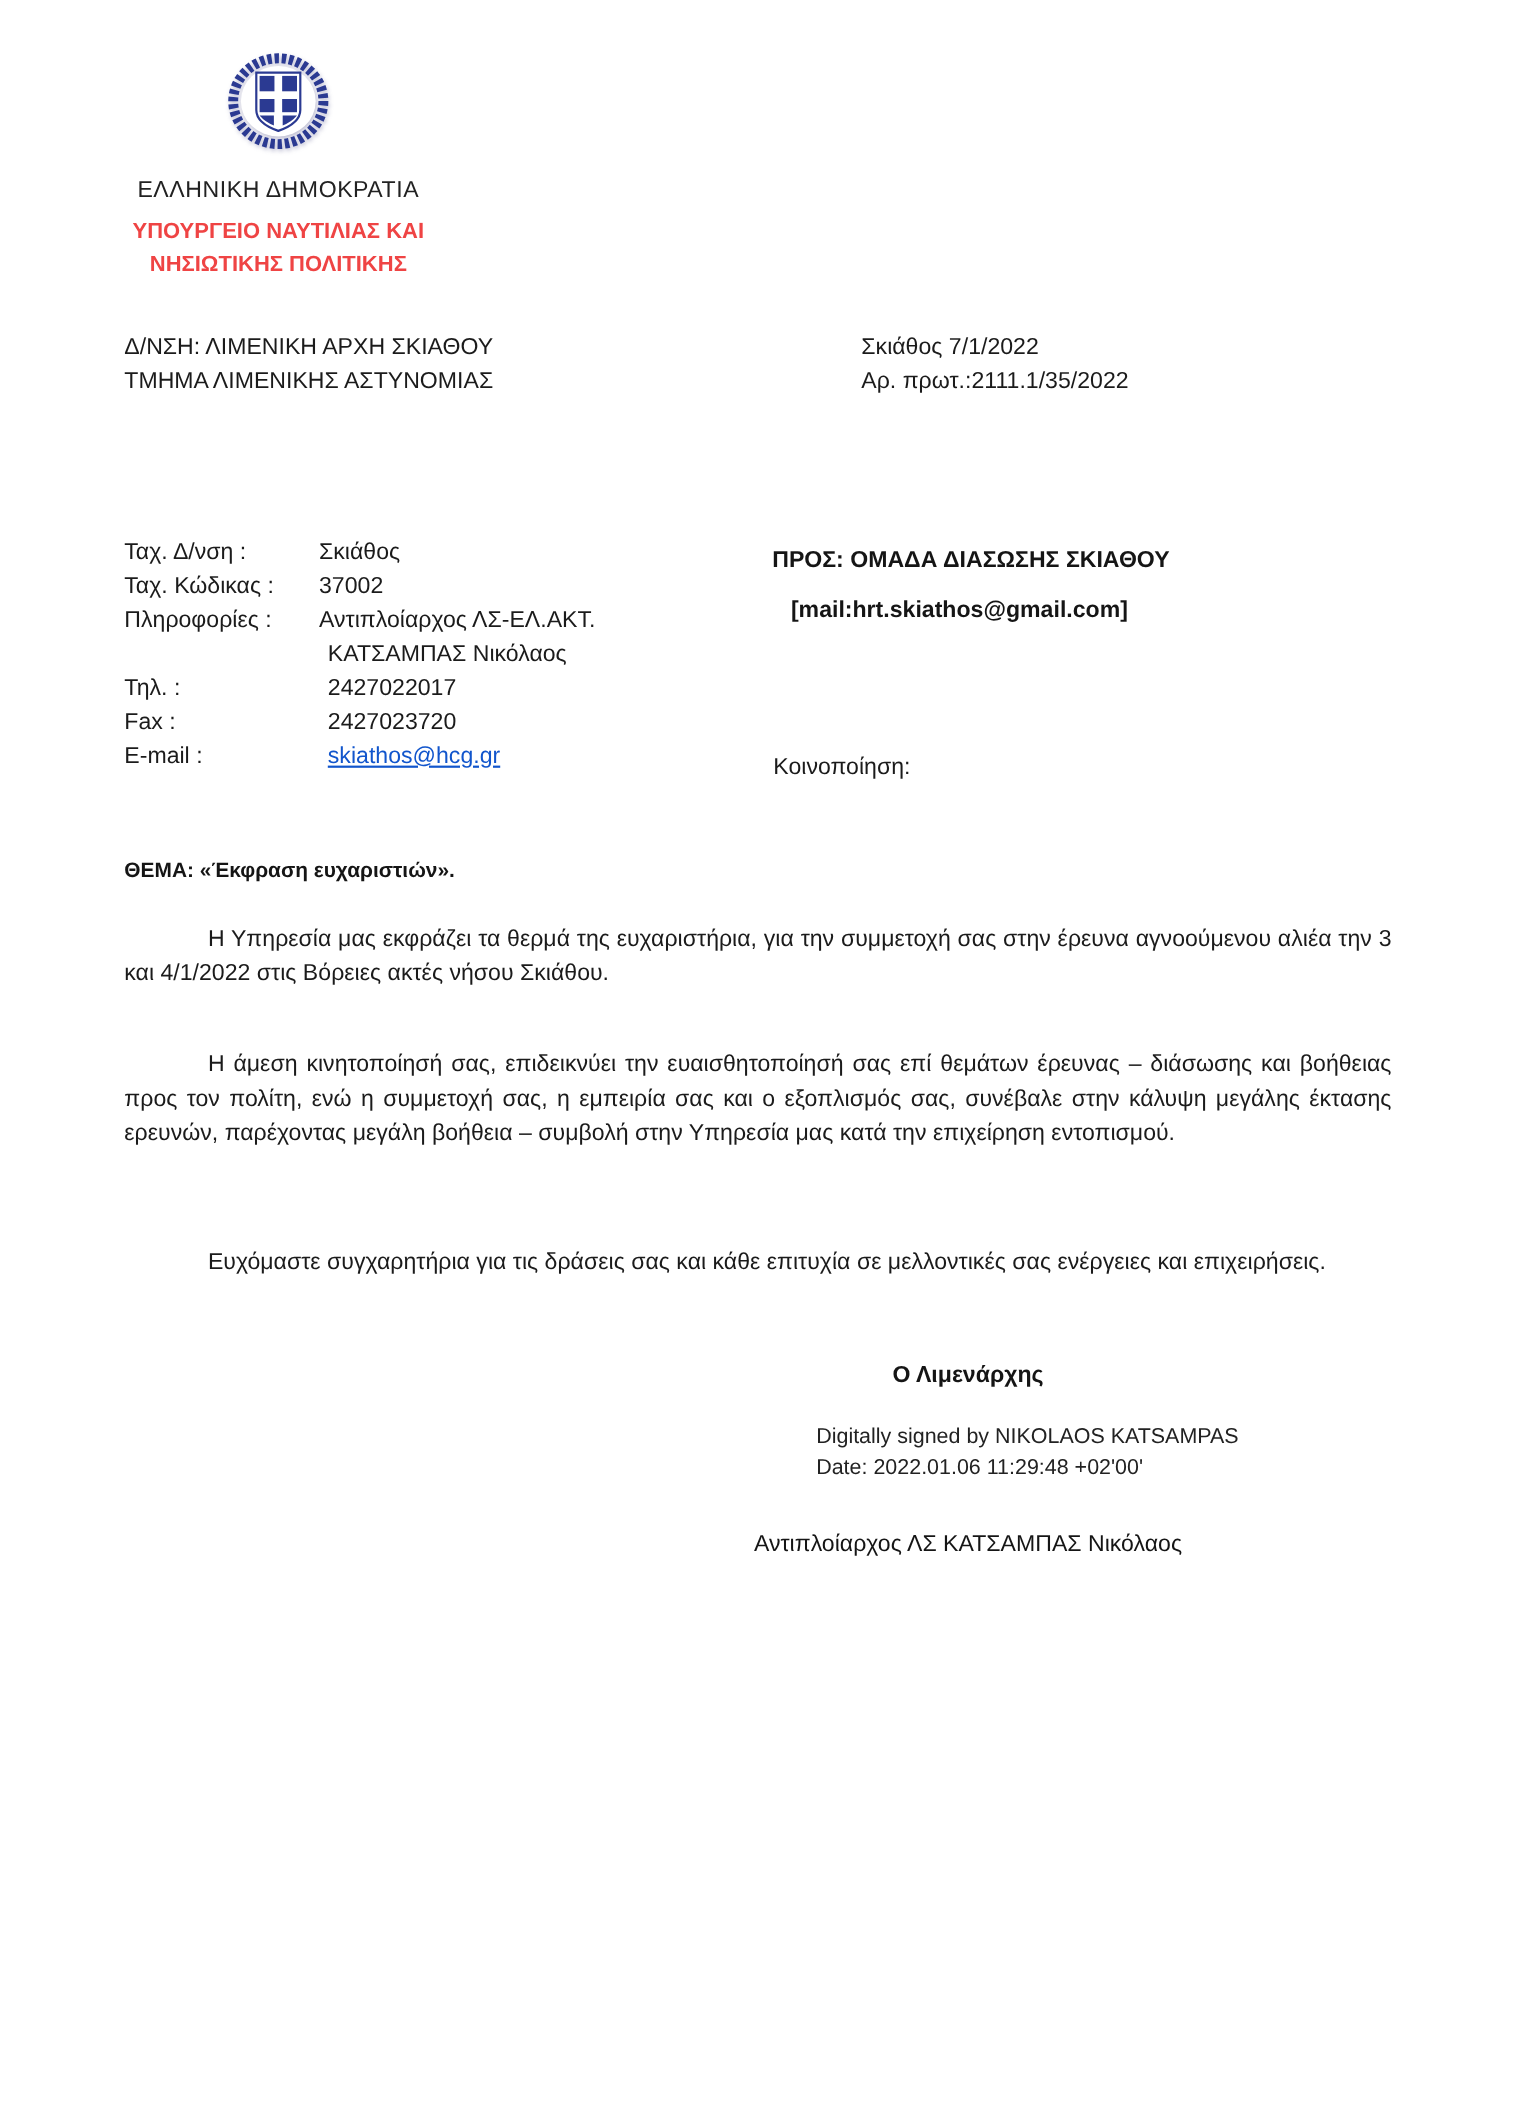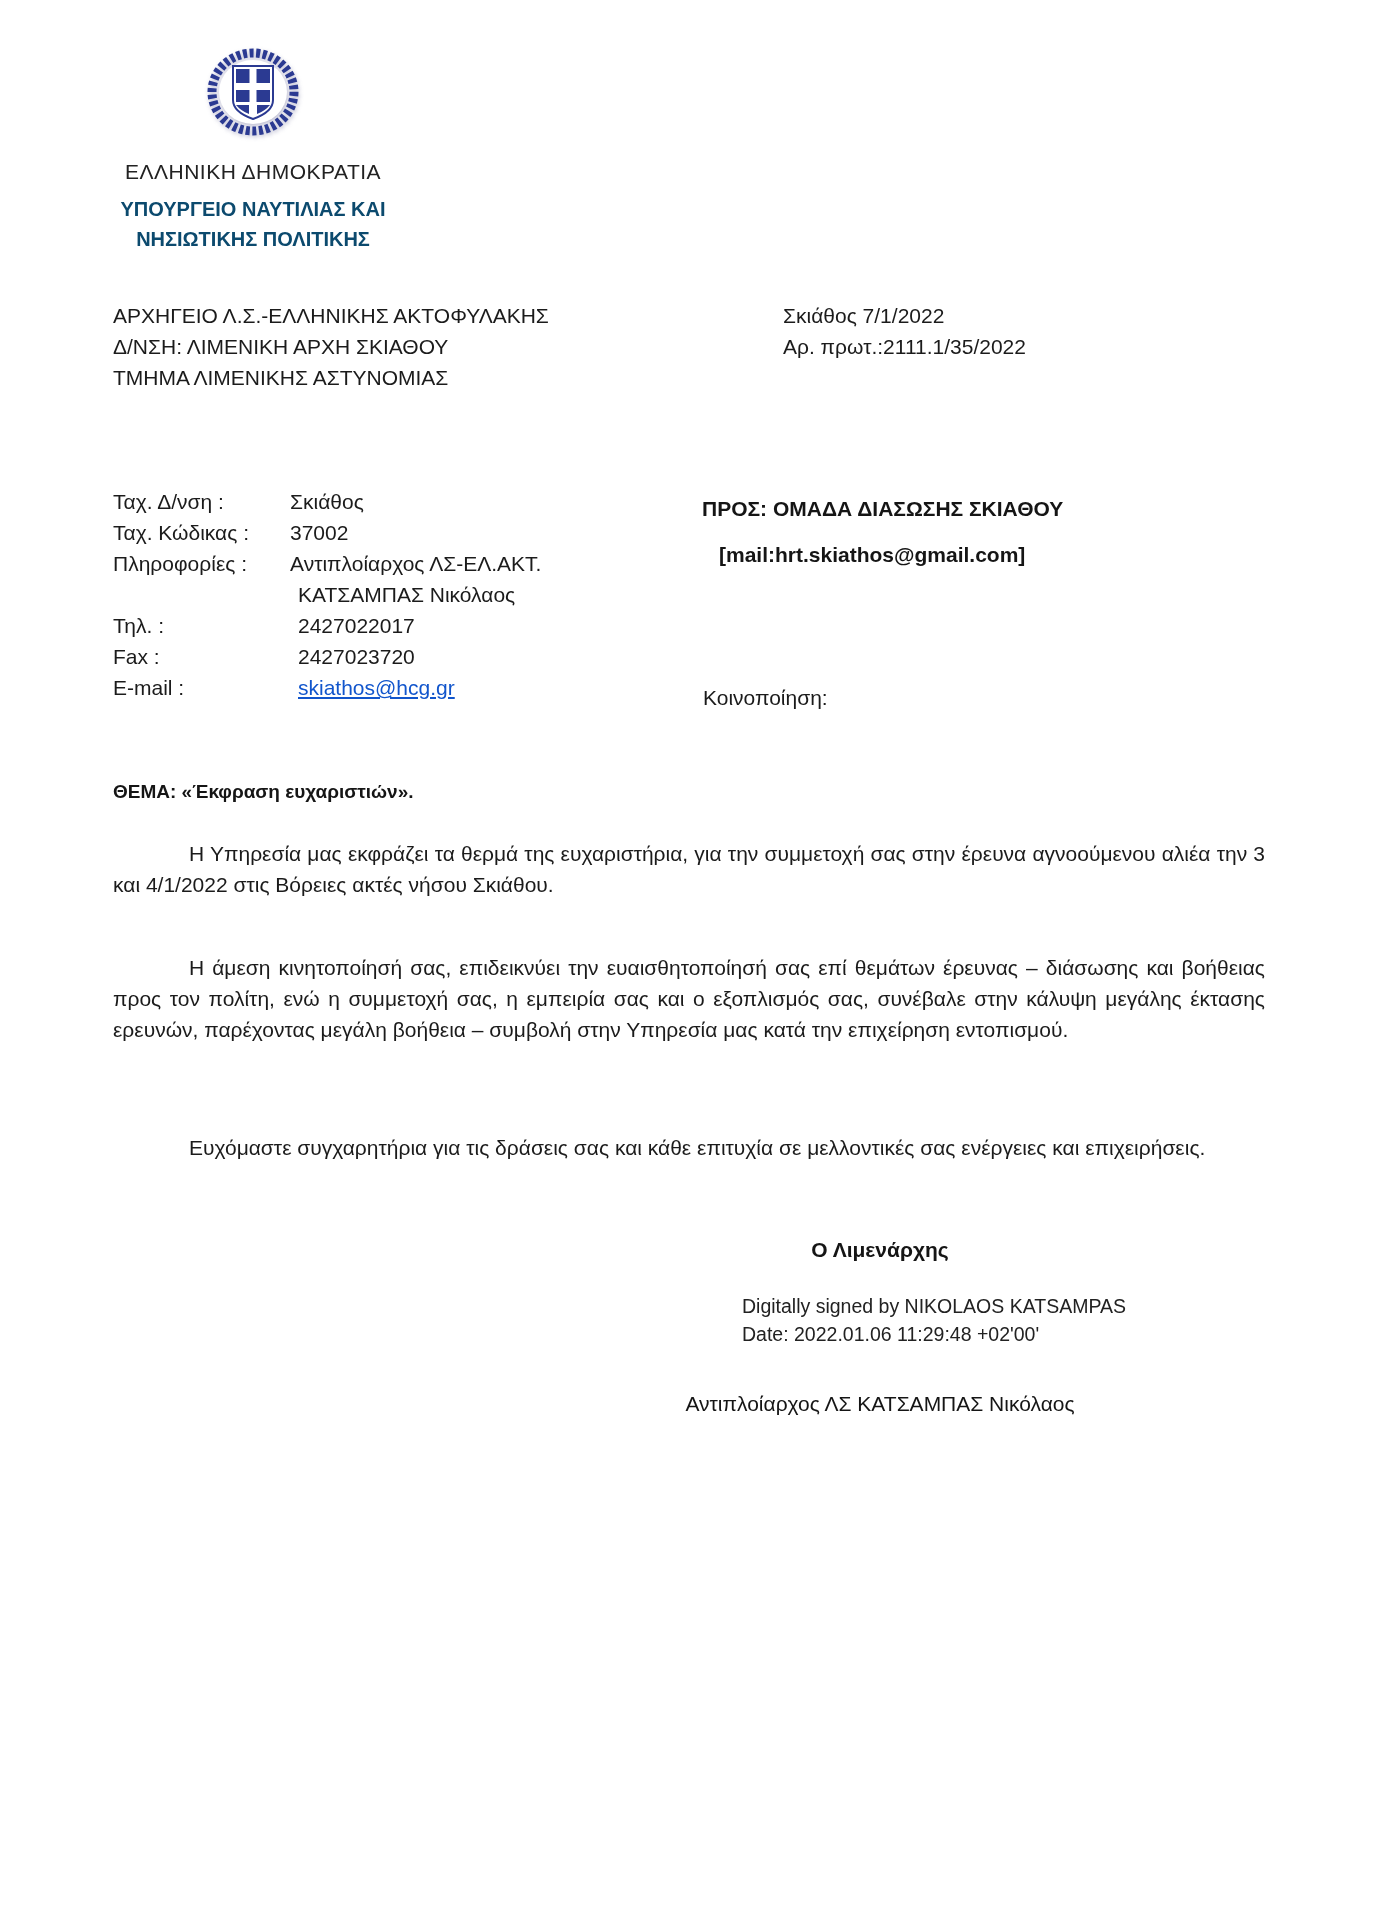--- a/index.html
+++ b/index.html
@@ -13,21 +13,21 @@
   }
   .page { position: absolute; inset: 0; background: #ffffff; }
 
   
   .header-block {
     position: absolute; left: 108px; top: 46px; width: 290px;
     text-align: center;
   }
   .emblem-wrap { display: inline-block; margin-bottom: 18px; filter: drop-shadow(1px 2px 2px rgba(60,60,120,0.35)); }
   .republic-line { font-size: 21px; letter-spacing: 0.5px; color: #222; margin-bottom: 10px; }
-  .ministry-line { font-size: 20px; font-weight: bold; color: #0c4a6e; line-height: 30px; }
+  .ministry-line { font-size: 20px; font-weight: bold; color: #ef4444; line-height: 30px; }
 
   
   .agency-block {
     position: absolute; left: 113px; top: 300px;
     font-size: 21px; line-height: 31px; color: #1b1b1b;
   }
   .date-block {
     position: absolute; left: 783px; top: 300px;
     font-size: 21px; line-height: 31px; color: #1b1b1b;
   }
@@ -103,21 +103,20 @@
         <path d="M35 59 Q40 65 48 68 L48 59 Z" fill="#2b3a92"></path>
         <path d="M69 59 Q64 65 56 68 L56 59 Z" fill="#2b3a92"></path>
       </svg>
     </span>
     <div class="republic-line">ΕΛΛΗΝΙΚΗ ΔΗΜΟΚΡΑΤΙΑ</div>
     <div class="ministry-line">ΥΠΟΥΡΓΕΙΟ ΝΑΥΤΙΛΙΑΣ ΚΑΙ</div>
     <div class="ministry-line">ΝΗΣΙΩΤΙΚΗΣ ΠΟΛΙΤΙΚΗΣ</div>
   </div>
 
   <div class="agency-block">
-    <div>ΑΡΧΗΓΕΙΟ Λ.Σ.-ΕΛΛΗΝΙΚΗΣ ΑΚΤΟΦΥΛΑΚΗΣ</div>
     <div>Δ/ΝΣΗ: ΛΙΜΕΝΙΚΗ ΑΡΧΗ ΣΚΙΑΘΟΥ</div>
     <div>ΤΜΗΜΑ ΛΙΜΕΝΙΚΗΣ ΑΣΤΥΝΟΜΙΑΣ</div>
   </div>
 
   <div class="date-block">
     <div>Σκιάθος 7/1/2022</div>
     <div>Αρ. πρωτ.:2111.1/35/2022</div>
   </div>
 
   <div class="contact-block">

